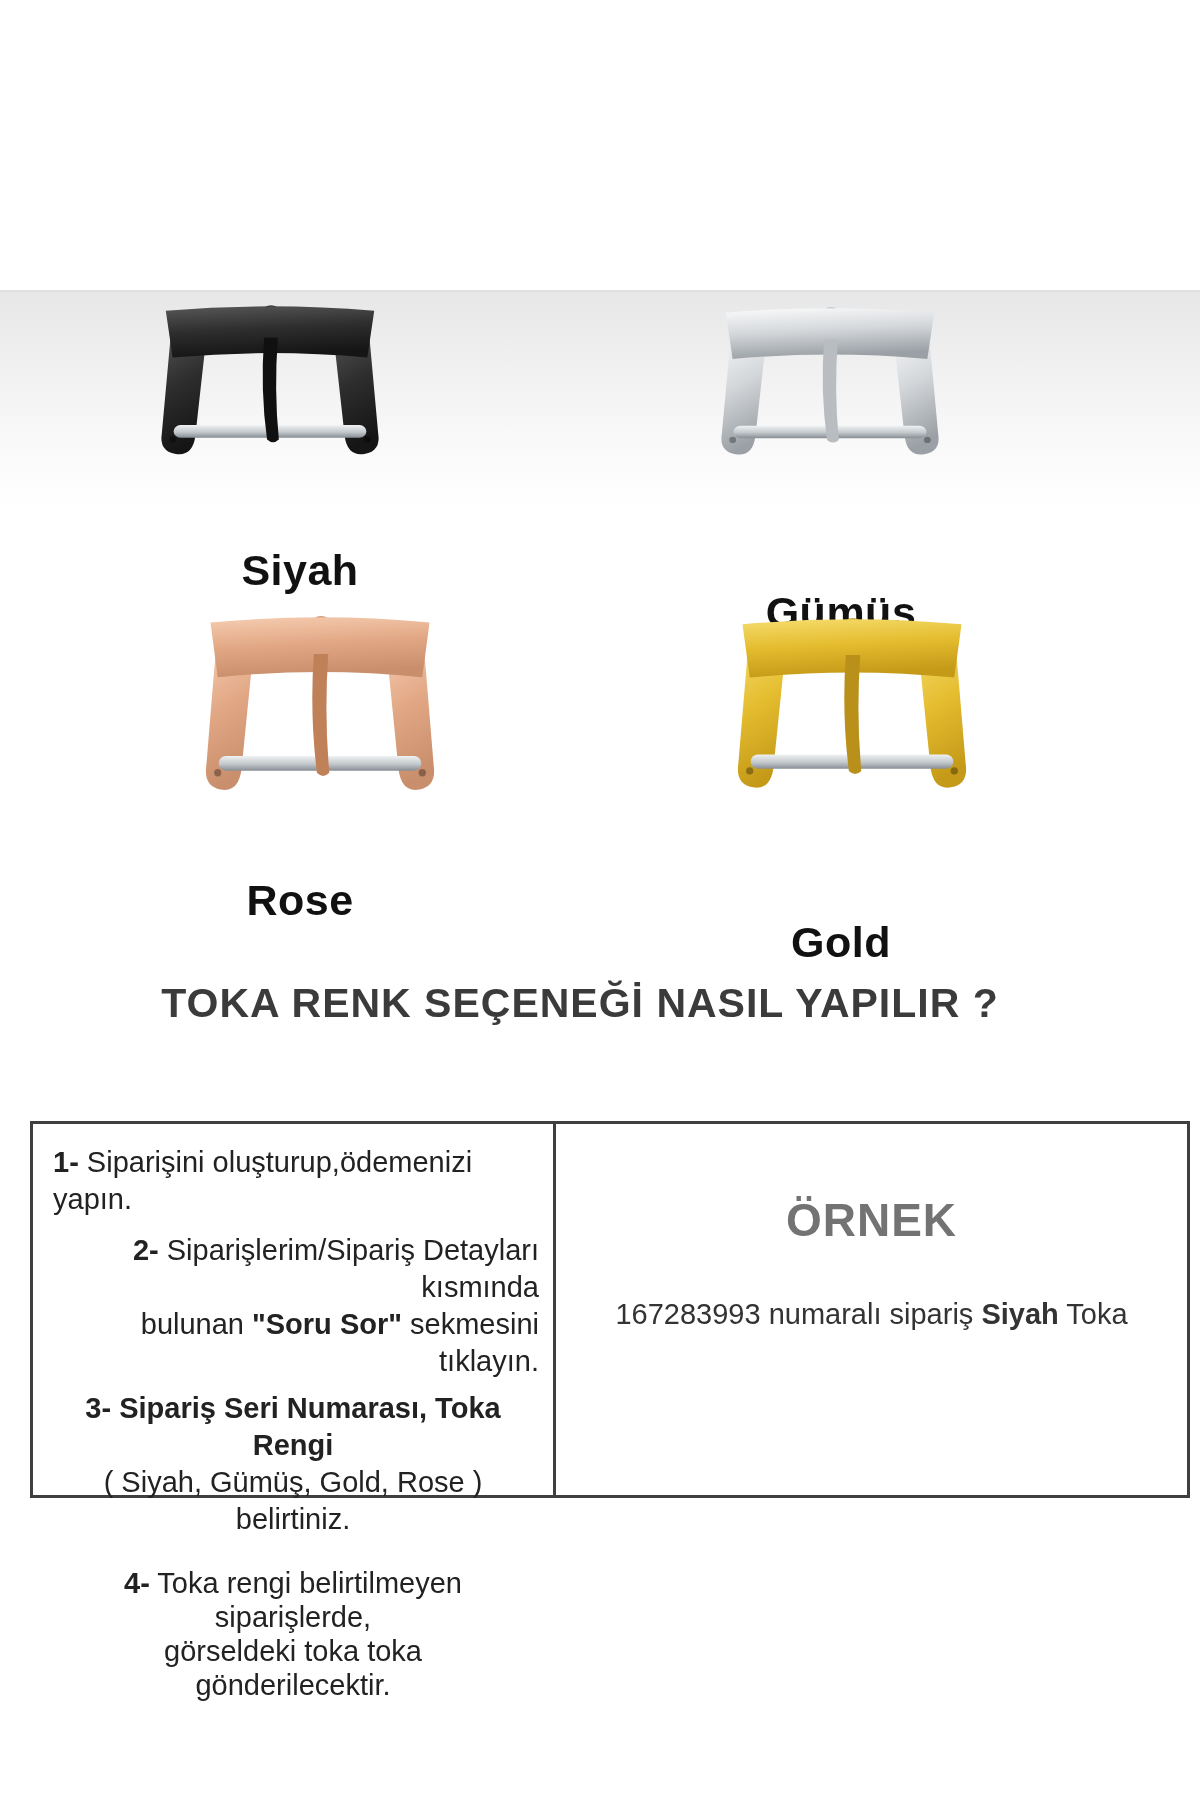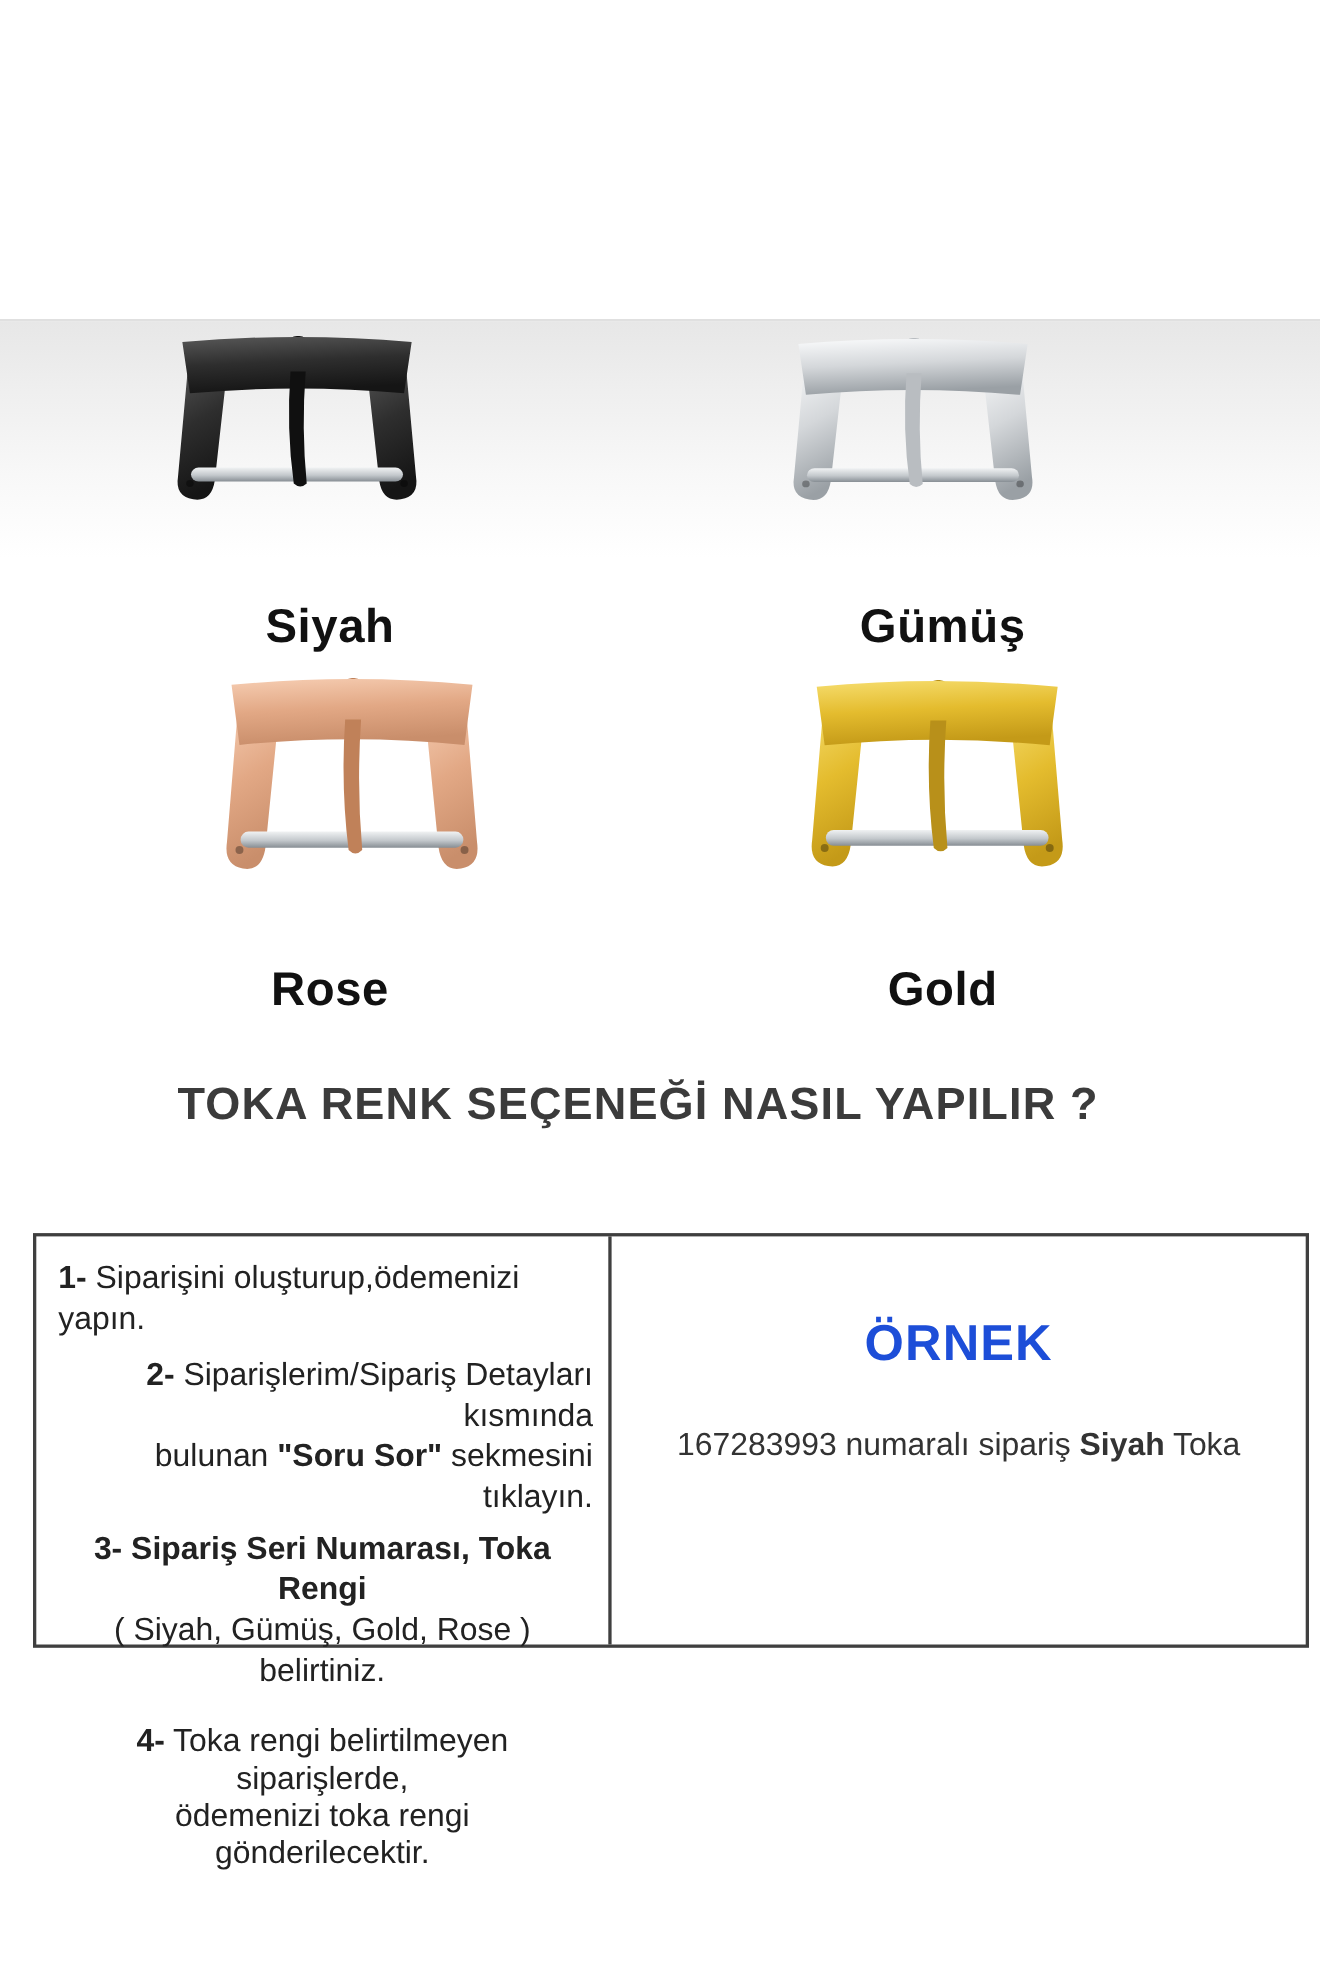--- a/index.html
+++ b/index.html
@@ -14,21 +14,21 @@
     background:linear-gradient(to bottom,#e7e7e7 0%,#efefef 30%,#f8f8f8 65%,#ffffff 100%);
     border-top:2px solid #e0e0e0;
   }
   .buckle{position:absolute;}
   .buckle svg{display:block;width:100%;height:100%;}
   .color-label{
     position:absolute;text-align:center;
     font-size:43px;font-weight:700;color:#111;letter-spacing:0.5px;
   }
   .lbl-left{left:0;width:600px;}
-  .lbl-right{left:592px;width:530px;}
+  .lbl-right{left:576px;width:530px;margin-top:42px;}
   .section-heading{
     position:absolute;left:0;top:980px;width:1160px;text-align:center;
     font-size:41px;font-weight:700;color:#3b3b3b;letter-spacing:1px;
   }
   .info-table{
     position:absolute;left:30px;top:1121px;width:1160px;height:377px;
     border:3px solid #3f3f3f;box-sizing:border-box;display:flex;background:#fff;
   }
   .cell{box-sizing:border-box;}
   .cell-steps{
@@ -36,21 +36,21 @@
     padding:0 14px;font-size:29px;color:#222;
   }
   .cell-example{flex:1;text-align:center;}
   .step{line-height:37px;}
   .step-1{margin-top:20px;text-align:left;padding-left:6px;}
   .step-2{margin-top:14px;text-align:right;}
   .step-3{margin-top:10px;text-align:center;}
   .step-4{margin-top:28px;text-align:center;line-height:34px;}
   .bold{font-weight:700;}
   .example-title{
-    margin-top:70px;font-size:46px;font-weight:700;color:#1d4ed8;
+    margin-top:70px;font-size:46px;font-weight:700;color:#737373;
     letter-spacing:1px;line-height:52px;
   }
   .example-text{margin-top:52px;font-size:29px;color:#333;}
 </style>
 </head>
 <body>
 
 <div id="page">
 
   <svg width="0" height="0" style="position:absolute" aria-hidden="true">
@@ -153,21 +153,21 @@
       <div class="step step-2">
         <span class="bold">2-</span><span> Siparişlerim/Sipariş Detayları kısmında</span><br>
         <span>bulunan </span><span class="bold">"Soru Sor"</span><span> sekmesini tıklayın.</span>
       </div>
       <div class="step step-3">
         <span class="bold">3- Sipariş Seri Numarası, Toka Rengi</span><br>
         <span>( Siyah, Gümüş, Gold, Rose ) belirtiniz.</span>
       </div>
       <div class="step step-4">
         <span class="bold">4-</span><span> Toka rengi belirtilmeyen siparişlerde,</span><br>
-        <span>ödemenizi toka rengi</span><br>
+        <span>görseldeki toka toka</span><br>
         <span>gönderilecektir.</span>
       </div>
     </div>
     <div class="cell cell-example">
       <div class="example-title">ÖRNEK</div>
       <div class="example-text">
         <span>167283993 numaralı sipariş </span><span class="bold">Siyah</span><span> Toka</span>
       </div>
     </div>
   </div>

